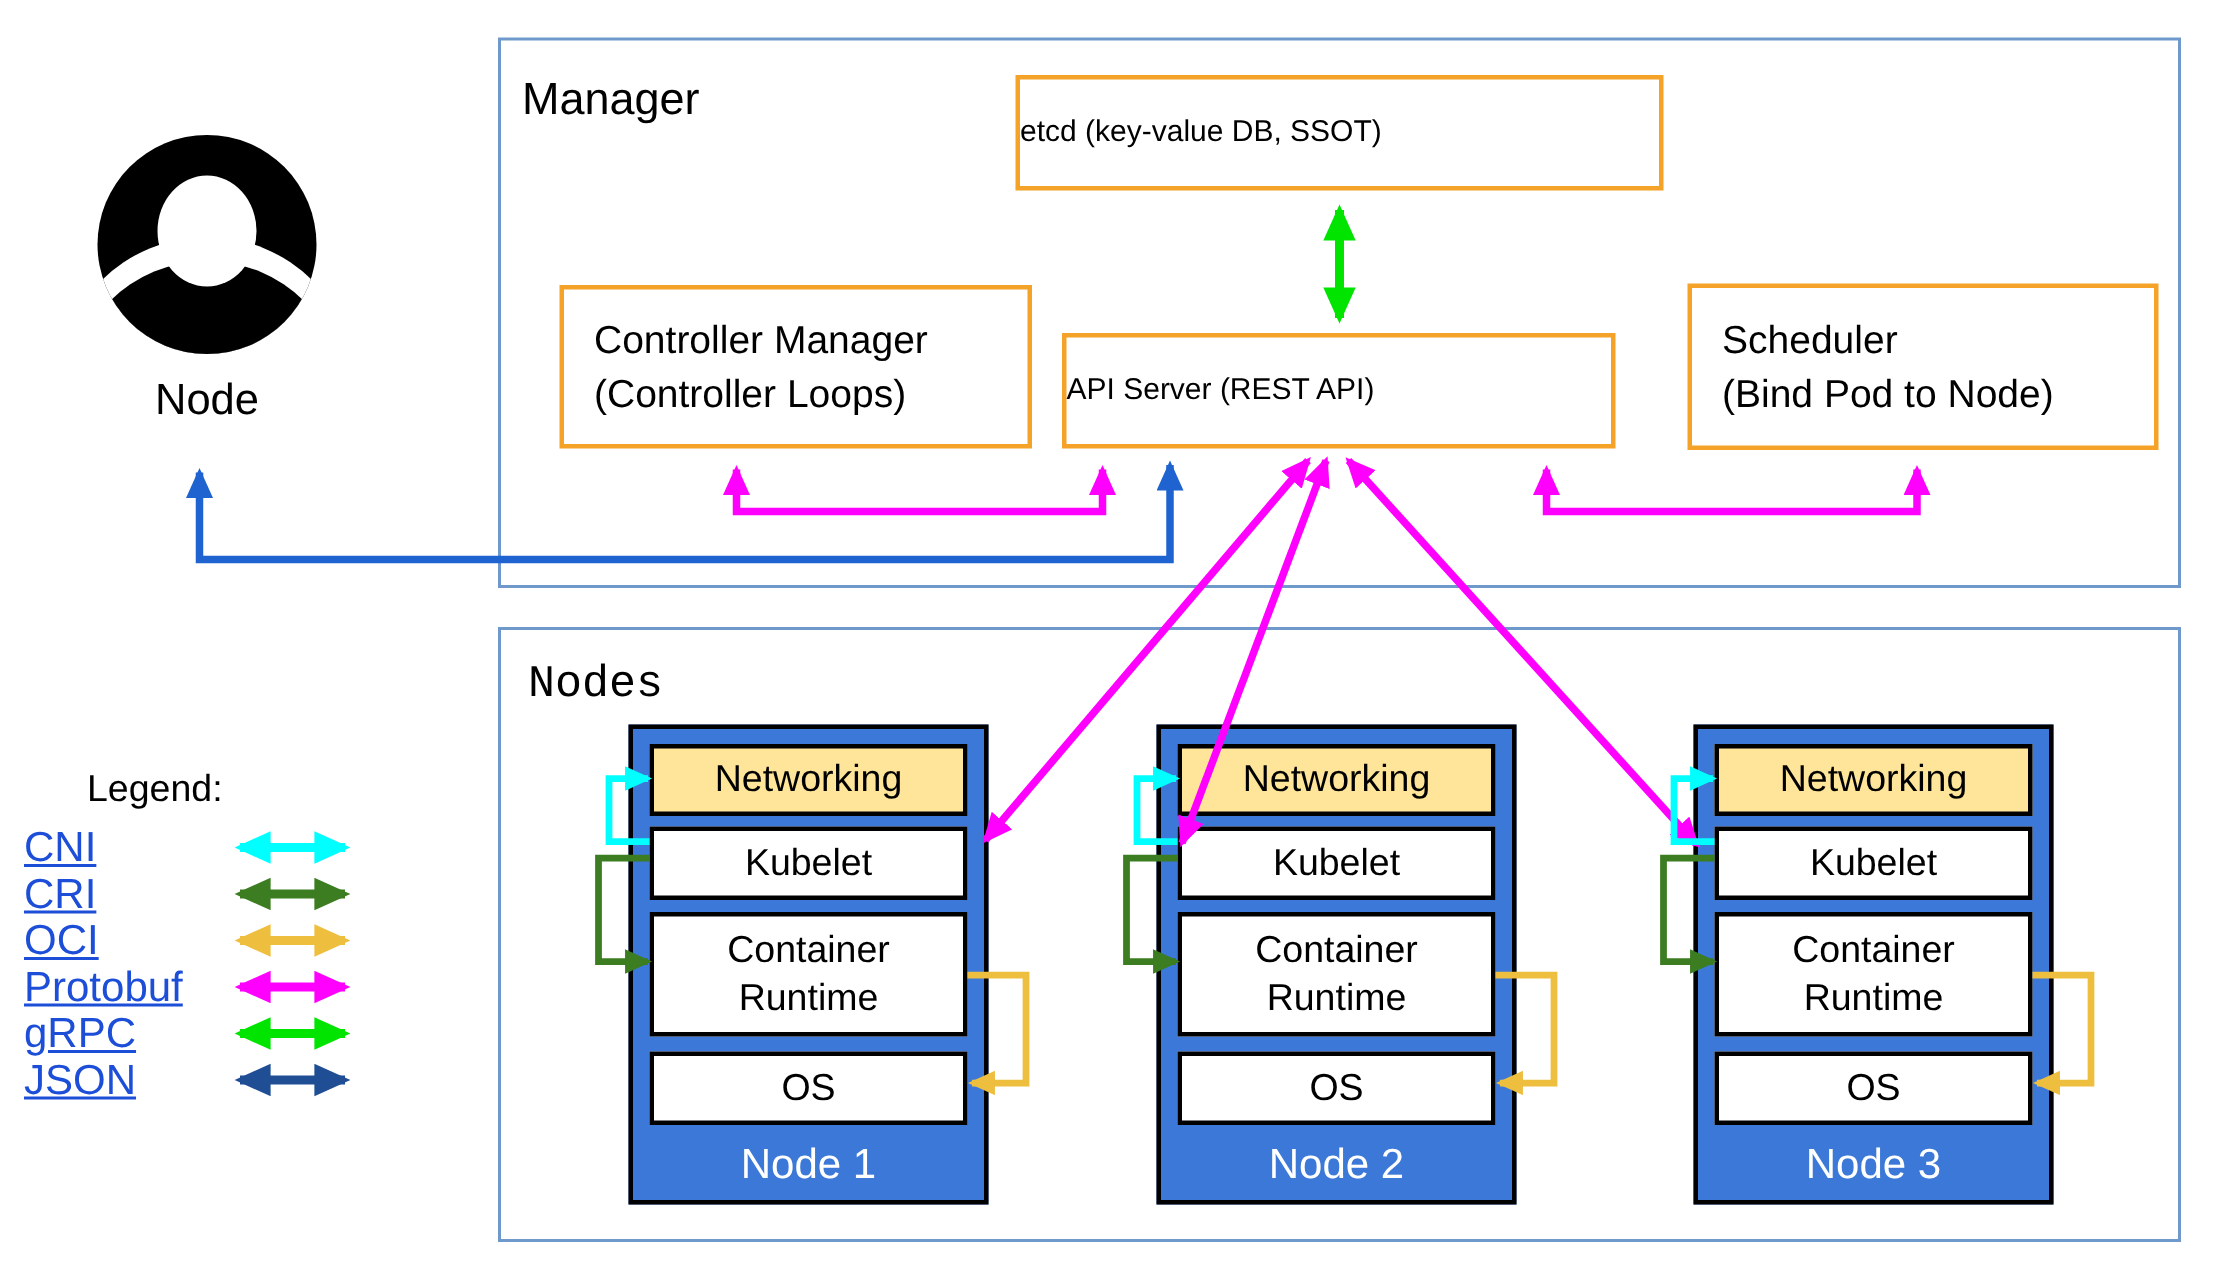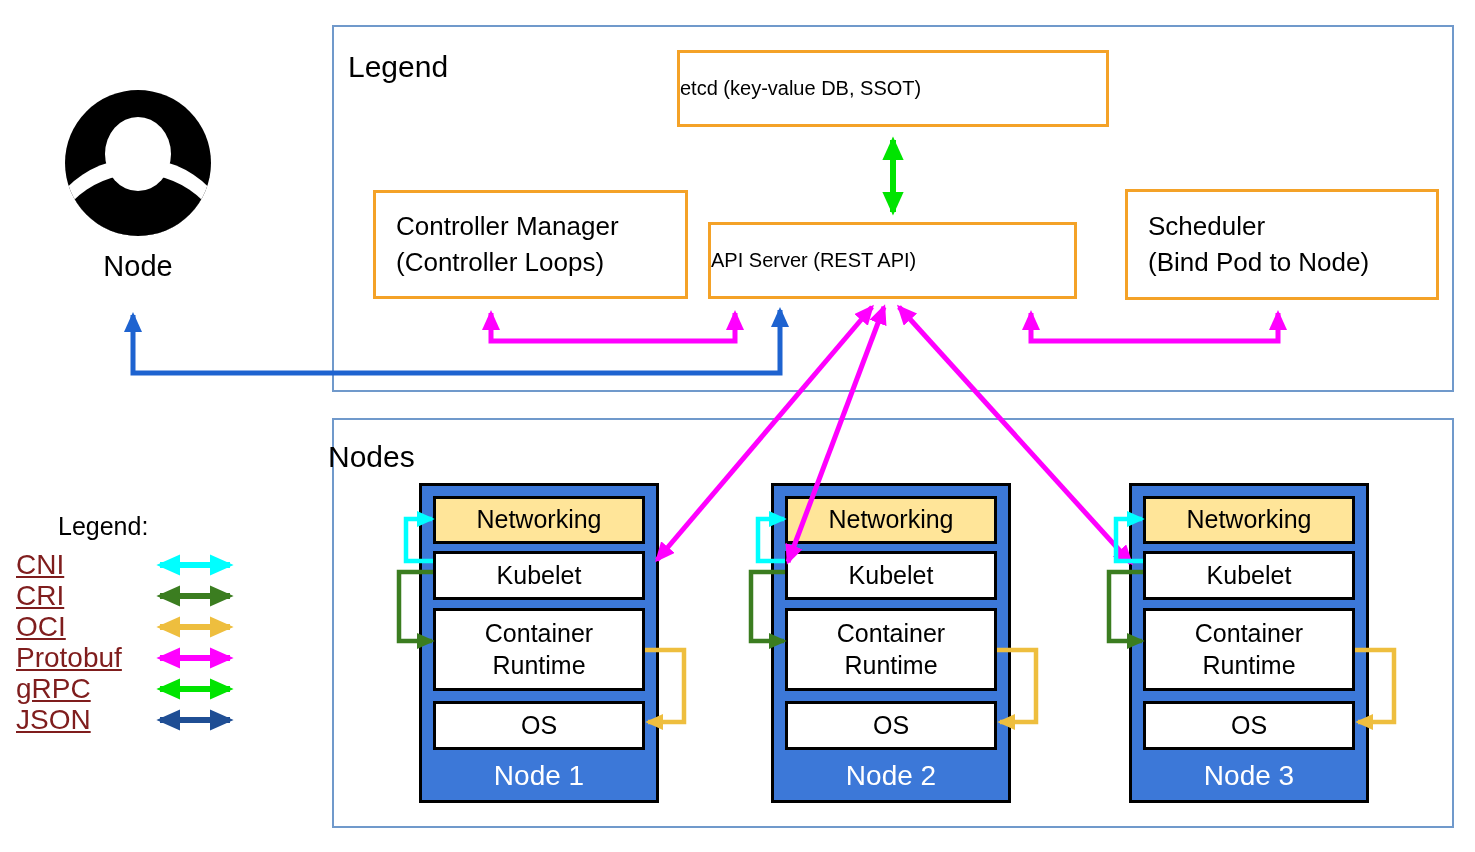--- a/index.html
+++ b/index.html
@@ -20,42 +20,42 @@
   .layer{position:absolute;left:11px;width:212px;background:#fff;border:3px solid #000;
          box-sizing:border-box;display:flex;flex-direction:column;align-items:center;
          justify-content:center;font-size:25px;line-height:1.25;}
   .layer.networking{background:#FFE599;}
   .node-label{position:absolute;left:0;right:0;top:274px;text-align:center;color:#ffffff;font-size:28px;}
   
   .legend{position:absolute;left:16px;top:512px;}
   .legend-title{font-size:25px;margin-bottom:8px;margin-left:42px;}
   .legend-row{display:flex;align-items:center;height:31px;}
   .legend-row .lbl{display:inline-block;min-width:122px;font-size:28px;
-                   color:#7f1d1d;text-decoration:underline;}
+                   color:#1d4ed8;text-decoration:underline;}
   
   .s-cyan{stroke:#00FFFF}.f-cyan{fill:#00FFFF}
   .s-green{stroke:#3B7D20}.f-green{fill:#3B7D20}
   .s-gold{stroke:#EEBE3E}.f-gold{fill:#EEBE3E}
   .s-magenta{stroke:#FF00FF}.f-magenta{fill:#FF00FF}
   .s-grpc{stroke:#00E400}.f-grpc{fill:#00E400}
   .s-blue{stroke:#1E63D0}.f-blue{fill:#1E63D0}
   .s-navy{stroke:#1F4E94}.f-navy{fill:#1F4E94}
   .conn{fill:none;}
   .overlay{position:absolute;left:0;top:0;width:1475px;height:852px;pointer-events:none;}
 </style>
 </head>
 <body>
 
 <div class="stage">
 
   <div class="container-box" style="left:332px;top:25px;width:1122px;height:367px;"></div>
-  <div class="section-label" style="left:348px;top:50px;">Legend</div>
+  <div class="section-label" style="left:348px;top:50px;">Manager</div>
 
   <div class="container-box" style="left:332px;top:418px;width:1122px;height:410px;"></div>
-  <div class="section-label" style="left:328px;top:440px;">Nodes</div>
+  <div class="section-label" style="left:352px;top:440px;font-family:Liberation Mono, monospace;">Nodes</div>
 
   <div class="obox" style="left:677px;top:50px;width:432px;height:77px;">
     <span>etcd (key-value DB, SSOT)</span>
   </div>
 
   <div class="obox left" style="left:345px;top:190px;width:315px;height:109px;margin-left:28px;">
     <span>Controller Manager</span>
     <span>(Controller Loops)</span>
   </div>
 

